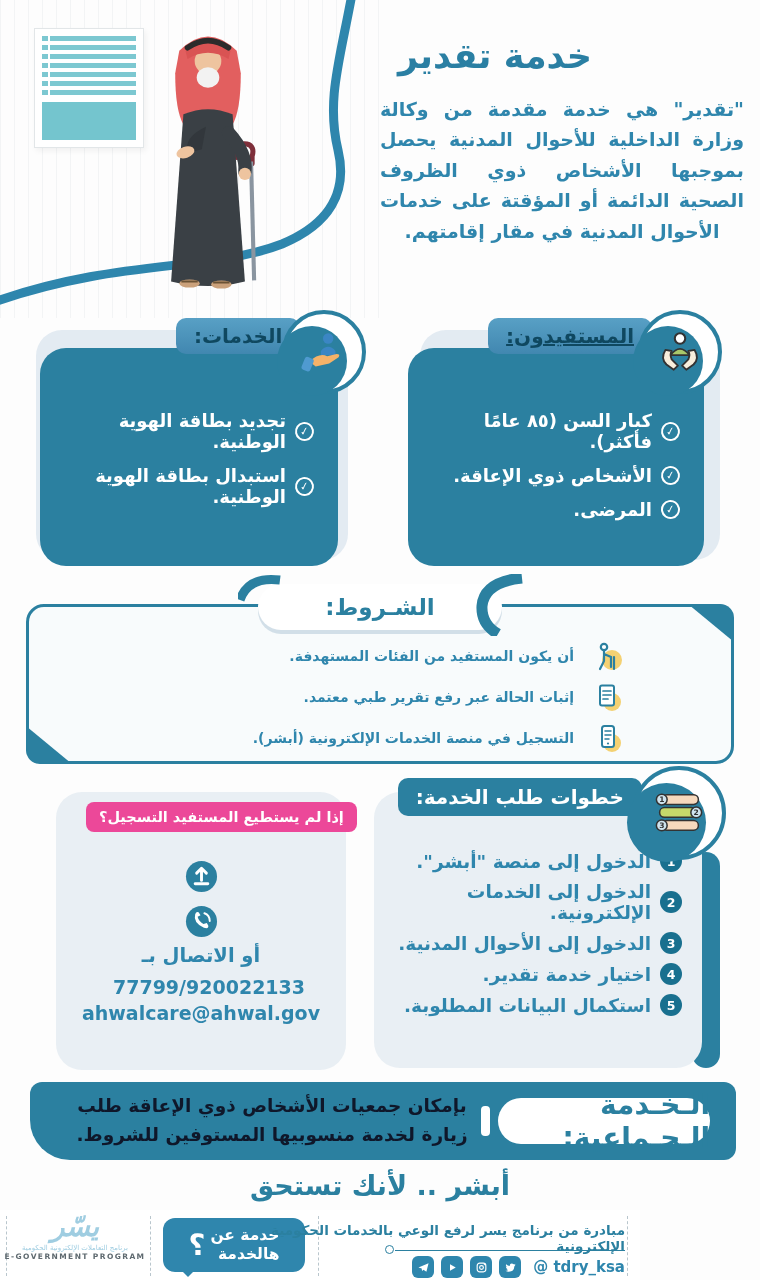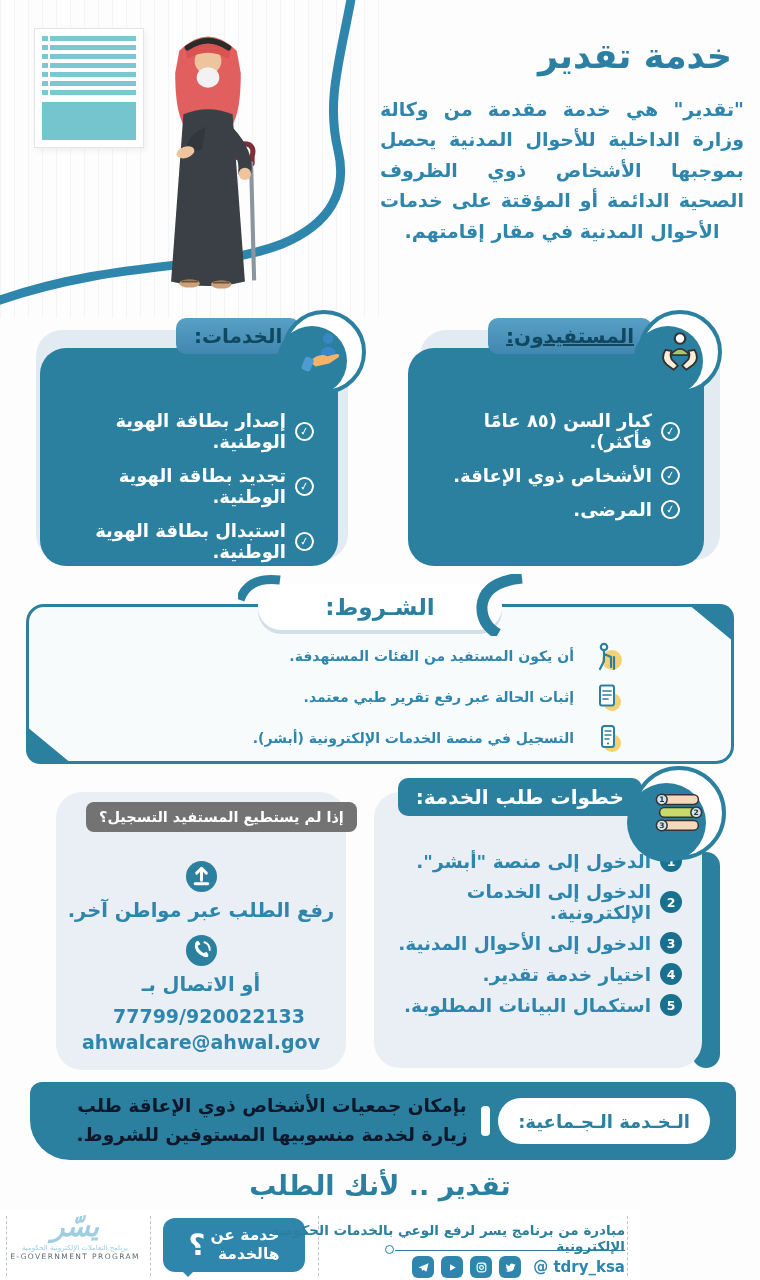--- a/index.html
+++ b/index.html
@@ -12,21 +12,21 @@
   .window { position:absolute; left:34px; top:28px; width:110px; height:120px; background:#fff;
             border:1px solid #e2e6e8; box-shadow:2px 3px 6px rgba(0,0,0,.05); padding:7px 7px 6px; }
   .blinds { height:62px; background:repeating-linear-gradient(180deg,#7cc8d1 0 5px,#ffffff 5px 9px); border-bottom:3px solid #fff; position:relative; }
   .blinds::after { content:""; position:absolute; left:6px; top:0; width:1.5px; height:100%; background:#fff; }
   .pane { margin-top:4px; height:38px; background:#74c5ce; }
   .swoosh-svg, .man-svg { position:absolute; }
   .swoosh-svg { left:0; top:0; width:392px; height:318px; }
   .man-svg { left:126px; top:20px; width:164px; height:282px; }
 
   
-  .page-title { position:absolute; right:28px; top:36px; width:334px; text-align:right;
+  .page-title { position:absolute; right:28px; top:36px; width:334px; text-align:left;
                 font-size:35px; font-weight:800; color:#2a7fa3; }
   .page-desc { position:absolute; right:16px; top:94px; width:364px; font-size:19px; font-weight:700;
                color:#2f86ad; line-height:1.6; text-align:justify; text-align-last:center; }
 
   
   .shadow-card { position:absolute; background:#e3ebf2; border-radius:26px; }
   .teal-card { position:absolute; background:#2b80a0; border-radius:26px; color:#fff; z-index:2;
                padding:62px 24px 0 12px; font-size:18px; font-weight:700; }
   .group-badge { position:absolute; height:36px; line-height:36px; padding:0 18px; border-radius:10px;
                  background:linear-gradient(#58a0c5,#4187b0); color:#0f4860; font-size:20px; font-weight:800; z-index:3; }
@@ -58,44 +58,44 @@
   
   .steps-bar { position:absolute; right:40px; top:852px; width:28px; height:216px; background:#2b80a0; border-radius:14px; }
   .light-card { position:absolute; background:#e9eff4; border-radius:26px; z-index:2; }
   .steps-badge { position:absolute; right:118px; top:778px; height:38px; line-height:38px; padding:0 18px;
                  background:#2b80a0; border-radius:10px; color:#fff; font-size:20px; font-weight:800; z-index:3; }
   .steps-circle { right:34px; top:766px; width:94px; height:94px; }
   .step-row { display:flex; align-items:center; gap:9px; margin-bottom:9px; color:#2f86ad; font-size:18.5px; font-weight:700; }
   .step-num { flex:0 0 auto; width:22px; height:22px; border-radius:50%; background:#19708f; color:#fff;
               font-size:12.5px; font-weight:800; display:flex; align-items:center; justify-content:center; }
   .fb-badge { position:absolute; left:86px; top:802px; height:30px; line-height:30px; padding:0 13px;
-              background:#737373; border-radius:8px; color:#fff; font-size:14.5px; font-weight:700; z-index:3; }
+              background:#ec4899; border-radius:8px; color:#fff; font-size:14.5px; font-weight:700; z-index:3; }
   .fb-content { position:absolute; left:56px; top:848px; width:290px; text-align:center; color:#2f86ad; font-weight:700; z-index:3; }
   .fb-content .txt { font-size:19.5px; margin-top:6px; }
   .fb-ic { width:33px; height:33px; margin:12px auto 0; display:block; }
   .fb-phone { font-size:19px; direction:ltr; margin-top:9px;padding-left:16px; }
   .fb-email { font-size:19px; direction:ltr; margin-top:4px; }
 
   
   .banner { position:absolute; left:30px; top:1082px; width:706px; height:78px; background:#2b80a0;
             border-radius:12px 12px 12px 40px; z-index:2; }
   .banner-pill { position:absolute; right:26px; top:16px; width:212px; height:46px; background:#fff; border-radius:23px;
-                 display:flex; align-items:center; justify-content:center; color:#2b80a0; font-size:18px; font-weight:800; }
+                 display:flex; align-items:center; justify-content:center; color:#2b80a0; font-size:28px; font-weight:800; }
   .banner-tab { position:absolute; right:246px; top:24px; width:9px; height:30px; background:#fff; border-radius:4px; }
   .banner-text { position:absolute; left:36px; right:258px; top:50%; transform:translateY(-50%);
                  text-align:center; color:#0f172a; font-size:18.5px; font-weight:700; line-height:1.55; }
   .tagline { position:absolute; left:0; top:1170px; width:100%; text-align:center; font-size:27px; font-weight:800; color:#2b80a0; }
 
   
   .footer { position:absolute; left:0; top:1210px; width:640px; height:70px; background:#fff; }
   .fsep { position:absolute; top:6px; bottom:4px; border-left:1.5px dashed #b9c6cd; }
   .logo-box { position:absolute; left:0; top:2px; width:150px; text-align:center; direction:ltr; }
   .logo-script { font-size:28px; color:#9fcde1; font-weight:700; font-style:italic; line-height:1.1; }
   .logo-sub-ar { font-size:7px; color:#9fcde1; margin-top:1px; }
-  .logo-sub-en { font-size:7.5px; color:#5f6a70; letter-spacing:1.4px; font-weight:400; }
+  .logo-sub-en { font-size:7.5px; color:#5f6a70; letter-spacing:1.4px; font-weight:700; }
   .bubble { position:absolute; left:163px; top:8px; width:142px; height:54px; background:#2f86ad; border-radius:12px;
             display:flex; align-items:center; justify-content:center; gap:5px; color:#fff; }
   .bubble::after { content:""; position:absolute; left:16px; bottom:-14px; border:9px solid transparent; border-top-color:#2f86ad; }
   .bubble-lines { font-size:15.5px; font-weight:800; line-height:1.25; text-align:right; }
   .bubble-q { font-size:29px; font-weight:800; }
   .initiative { position:absolute; right:15px; top:12px; width:420px; text-align:right; font-size:13.5px; font-weight:800; color:#2b80a0; }
   .fline { position:absolute; left:395px; right:15px; top:40px; border-top:1.5px solid #2b80a0; }
   .fline-ring { position:absolute; left:385px; top:35px; width:9px; height:9px; border:1.5px solid #2b80a0; border-radius:50%; background:#fff; }
   .social-row { position:absolute; right:15px; top:46px; display:flex; align-items:center; gap:7px; direction:ltr; }
   .social-btn { width:22px; height:22px; background:#2e86ad; border-radius:6px; display:flex; align-items:center; justify-content:center; cursor:pointer; }
@@ -166,24 +166,20 @@
     <svg width="50" height="50" viewBox="0 0 48 48">
       <circle cx="28" cy="11" r="5" fill="#3b86c4"></circle>
       <path d="M21 23 q7 -8 14 0 l0 4 -14 0 z" fill="#3b86c4"></path>
       <path d="M10 33 q10 -9 17 -5 l9 -2 q4 0 2 3 l-9 6 -13 3 z" fill="#f5b269"></path>
       <rect x="4" y="29" width="9" height="13" rx="2.5" fill="#4f9ad0" transform="rotate(22 8 35)"></rect>
     </svg>
   </div>
   <div class="teal-card" style="left:40px;top:348px;width:298px;height:218px;">
     <div class="chk-row">
         <span class="chk"></span>
-        <span>إصدار بطاقة الهوية الوطنية.</span>
-      </div>
-    <div class="chk-row">
-        <span class="chk"></span>
         <span>تجديد بطاقة الهوية الوطنية.</span>
       </div>
     <div class="chk-row">
         <span class="chk"></span>
         <span>استبدال بطاقة الهوية الوطنية.</span>
       </div>
   </div>
 
   <div class="cond-box">
     <div class="cond-tri-tr"></div>
@@ -268,38 +264,37 @@
   </div>
 
   <div class="light-card" style="left:56px;top:792px;width:290px;height:278px;"></div>
   <div class="fb-badge">إذا لم يستطيع المستفيد التسجيل؟</div>
   <div class="fb-content">
     <svg class="fb-ic" viewBox="0 0 34 34">
       <circle cx="17" cy="17" r="16" fill="#2b80a0"></circle>
       <path d="M17 21 V9 M12 13.5 l5 -5 5 5" stroke="#fff" stroke-width="3" fill="none" stroke-linecap="round" stroke-linejoin="round"></path>
       <path d="M10.5 24.5 h13" stroke="#fff" stroke-width="3" stroke-linecap="round"></path>
     </svg>
-    <div class="txt">رفع الطلب عبر مواطن آخر.</div>
     <svg class="fb-ic" viewBox="0 0 34 34">
       <circle cx="17" cy="17" r="16" fill="#2b80a0"></circle>
       <path d="M10.5 9.5 q-2.5 8.5 9 14 q5 1.5 4.5 -2 l-1.5 -3 -3.5 1 q-5 -3 -6 -7.5 l3 -1.5 -2 -3 q-2.5 -1 -3.5 2z" fill="#fff"></path>
       <path d="M20 8.5 q5.5 2 5.5 8" stroke="#fff" stroke-width="2" fill="none" stroke-linecap="round"></path>
     </svg>
     <div class="txt">أو الاتصال بـ</div>
     <div class="fb-phone">77799/920022133</div>
     <div class="fb-email">ahwalcare@ahwal.gov</div>
   </div>
 
   <div class="banner">
     <div class="banner-tab"></div>
     <div class="banner-pill">الـخـدمة الـجـماعية:</div>
     <div class="banner-text">بإمكان جمعيات الأشخاص ذوي الإعاقة طلب زيارة لخدمة منسوبيها المستوفين للشروط.</div>
   </div>
 
-  <div class="tagline">تقدير .. لأنك الطلب</div>
+  <div class="tagline">أبشر .. لأنك تستحق</div>
 
   <div class="footer">
     <span class="fsep" style="left:6px;"></span>
     <span class="fsep" style="left:150px;"></span>
     <span class="fsep" style="left:318px;"></span>
     <span class="fsep" style="right:12px;"></span>
 
     <div class="logo-box">
       <div class="logo-script">يسّر</div>
       <div class="logo-sub-ar">برنامج التعاملات الإلكترونية الحكومية</div>

